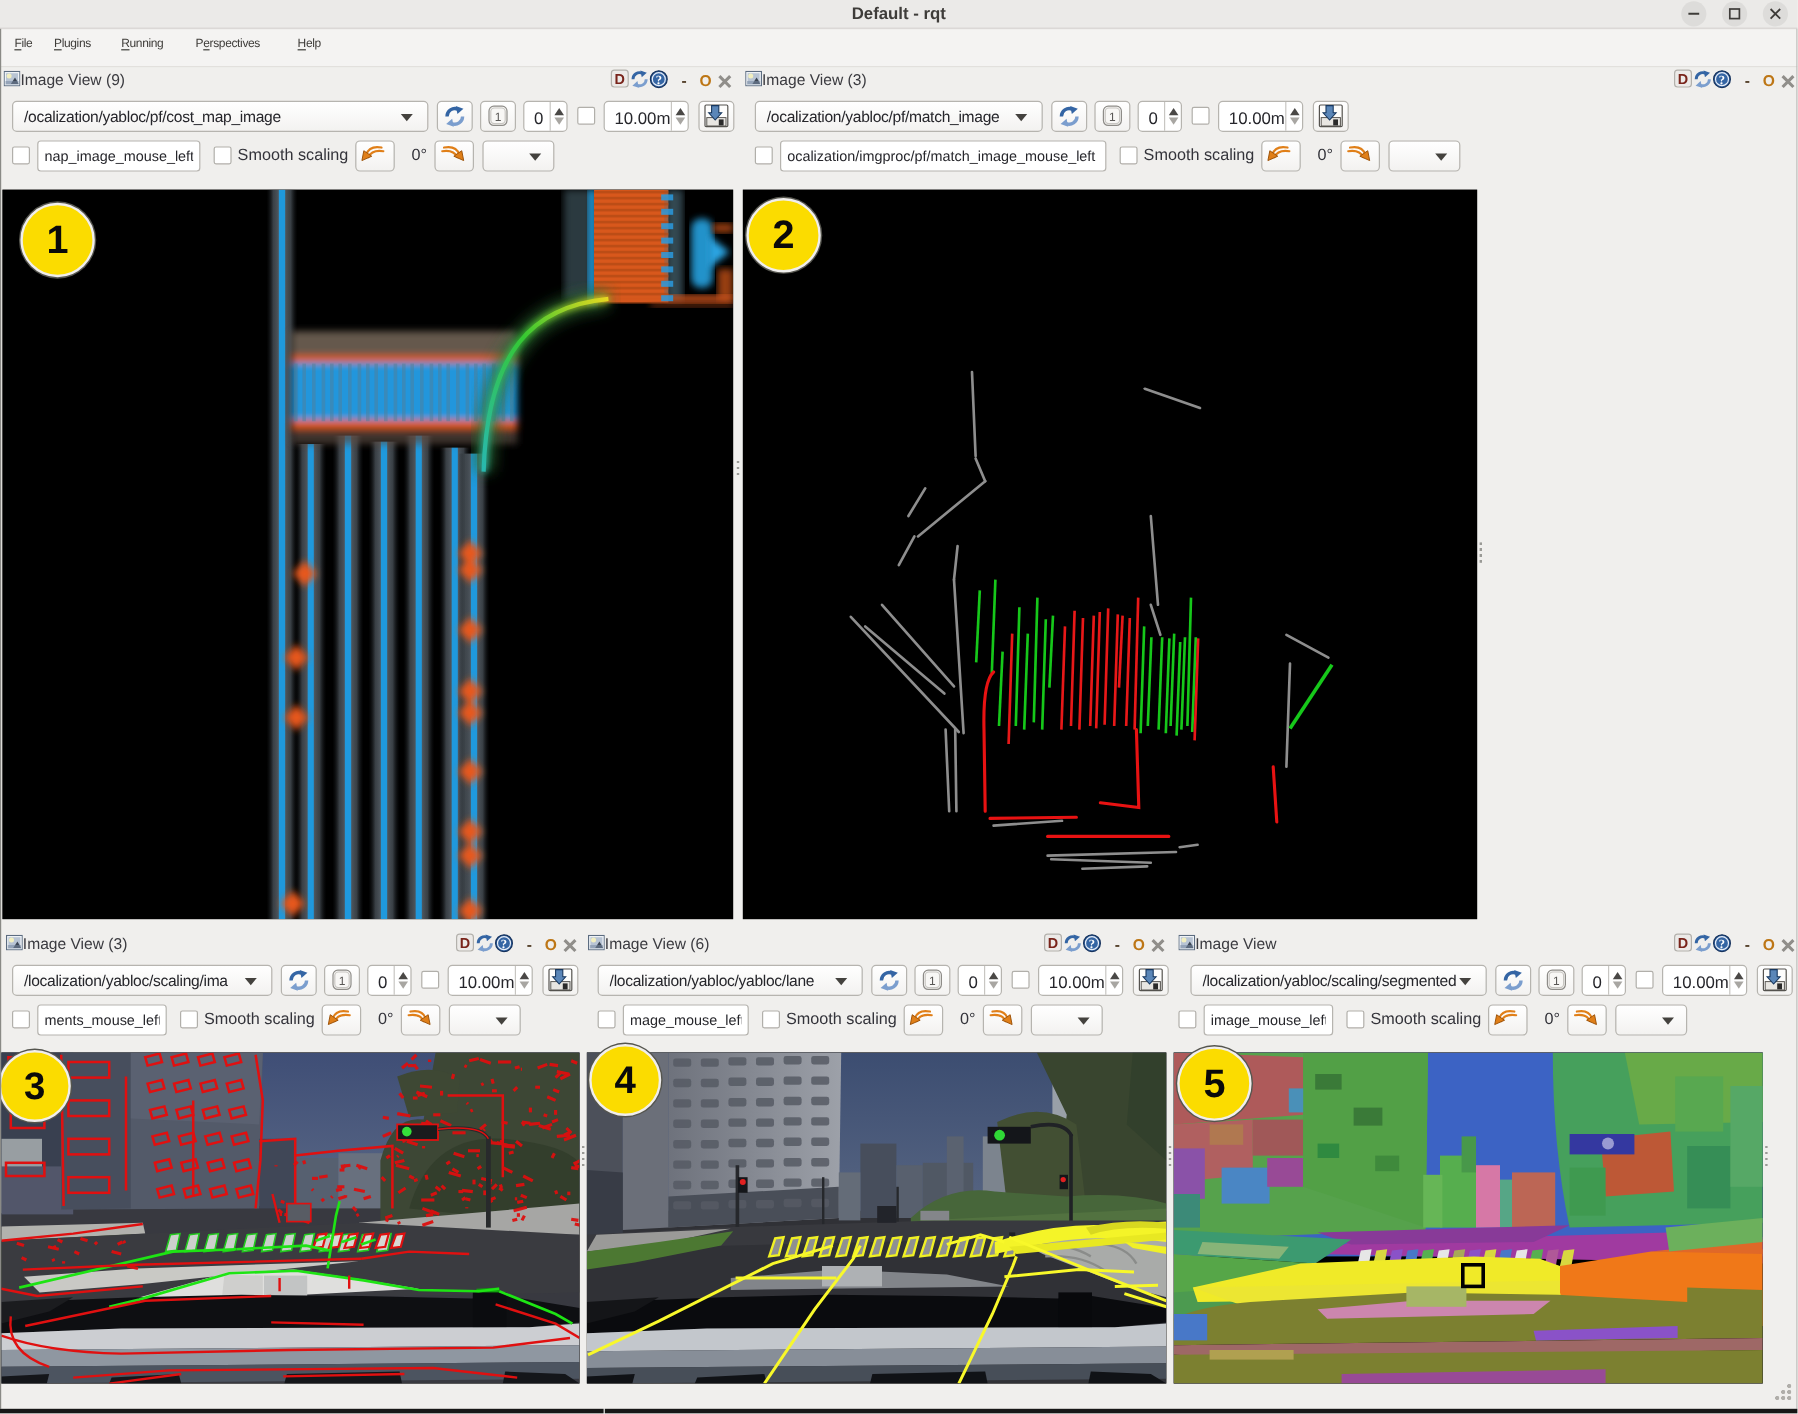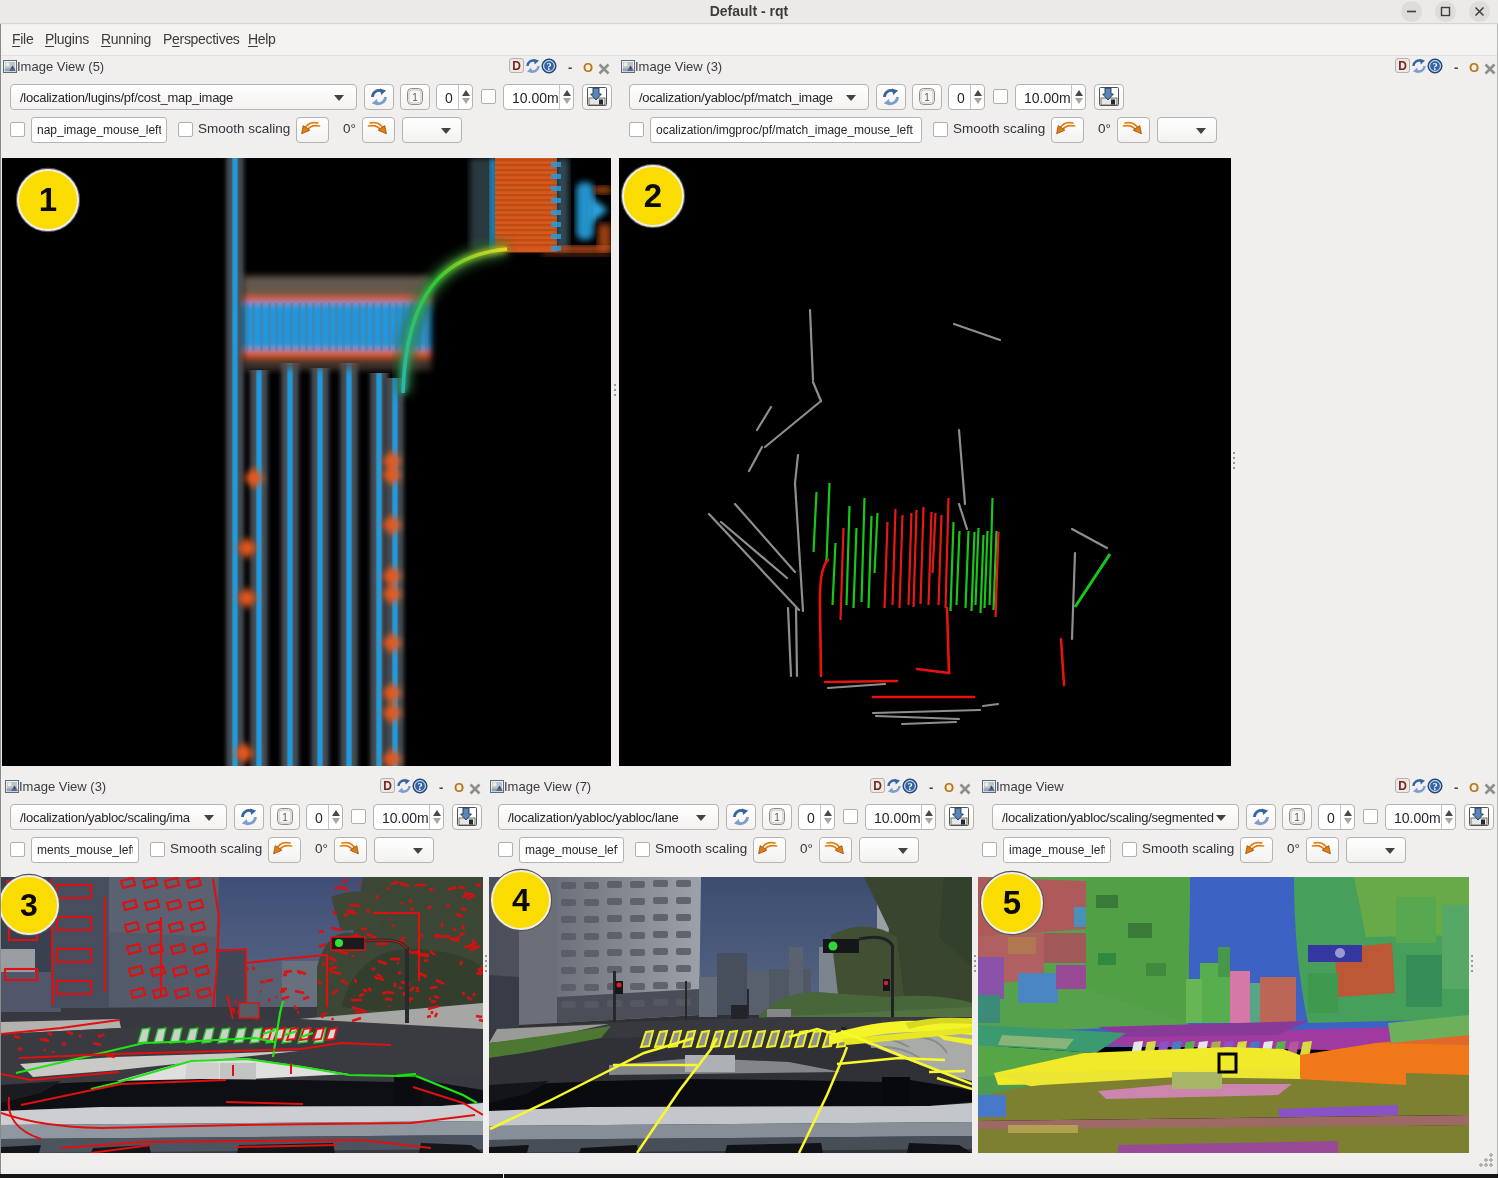--- a/index.html
+++ b/index.html
@@ -1,21 +1,21 @@
 <!DOCTYPE html>
 <html><head><meta charset="utf-8"><style>
 * { margin:0; padding:0; box-sizing:border-box; }
 html,body { width:1498px; height:1178px; overflow:hidden; }
 body { font-family:"Liberation Sans", sans-serif; background:#f0efed; position:relative; color:#34343a; }
 .abs { position:absolute; }
 #titlebar { left:0; top:0; width:1498px; height:24px; background:#ebeae8; border-bottom:1px solid #d6d4d1; }
 #titletext { width:100%; text-align:center; top:3px; font-size:14px; font-weight:bold; color:#3e3c39; }
 .winbtn { top:1px; width:21px; height:21px; border-radius:50%; background:#dddcda; }
 #menubar { left:0; top:25px; width:1498px; height:31px; background:#f4f3f2; border-bottom:1px solid #e2e0dd; }
-.menuitem { font-size:14px; color:#3e3c39; letter-spacing:-0.3px; }
+.menuitem { font-size:10px; color:#3e3c39; letter-spacing:-0.3px; }
 .menuitem u { text-decoration-thickness:1px; text-underline-offset:2px; }
 .ptitle { font-size:13px; color:#3b3b40; }
 .combo, .btn, .field, .spin { background:linear-gradient(#ffffff,#f3f2f0); border:1px solid #b6b4af; border-radius:4px; position:absolute; }
 .combo { height:26px; font-size:13px; letter-spacing:-0.25px; color:#26262b; }
 .combo .ctext { position:absolute; left:9px; top:5px; right:22px; white-space:nowrap; overflow:hidden; }
 .carrow { position:absolute; top:10px; width:0; height:0; border-left:5px solid transparent; border-right:5px solid transparent; border-top:6px solid #44423e; }
 .btn { width:30px; height:26px; }
 .field { border-radius:3px; background:#fff; font-size:14px; color:#26262b; }
 .check { width:15px; height:15px; background:#fff; border:1px solid #b1afaa; border-radius:2px; position:absolute; }
 .lbl { font-size:13.5px; color:#33333a; }
@@ -50,21 +50,21 @@
 <div class="menuitem abs" style="left:248px; top:31px;"><u>H</u>elp</div>
 
 <div class="abs" style="left:3px; top:59px; width:14px; height:13px;">
 <svg width="14" height="13">
       <rect x="0.5" y="0.5" width="13" height="12" fill="#b8c4d4" stroke="#5c6c80"></rect>
       <rect x="1.5" y="1.5" width="11" height="10" fill="none" stroke="#eef2f6"></rect>
       <circle cx="4.6" cy="4.4" r="2.1" fill="#f2efc0"></circle>
       <path d="M6 11 L9.5 5.5 L11 8 L12.5 11 Z" fill="#3c4654"></path>
       <rect x="1.5" y="8.5" width="11" height="3" fill="#7688a0" opacity="0.55"></rect>
     </svg></div>
-<div class="abs ptitle" style="left:17px; top:59px;">Image View (5)</div>
+<div class="abs ptitle" style="left:17px; top:59px;">Image View (9)</div>
 <div class="abs dbtn" style="left:509px; top:58px;">D</div>
 <div class="abs" style="left:525px; top:58px; width:16px; height:16px;">
 <svg width="16" height="16" viewBox="0 0 16 16">
       <path d="M2.5 8 A5.5 5.5 0 0 1 10 2.9" fill="none" stroke="#3465a4" stroke-width="2.4"></path>
       <path d="M8.6 0.8 L14 2.6 L9.8 6.4 Z" fill="#3465a4"></path>
       <path d="M13.5 8 A5.5 5.5 0 0 1 6 13.1" fill="none" stroke="#7b9ece" stroke-width="2.4"></path>
       <path d="M7.4 15.2 L2 13.4 L6.2 9.6 Z" fill="#7b9ece"></path>
     </svg></div>
 <div class="abs" style="left:541px; top:58px; width:16px; height:16px;">
 <svg width="16" height="16">
@@ -72,21 +72,21 @@
       <circle cx="8" cy="8" r="5.4" fill="none" stroke="#e8eef8" stroke-width="1"></circle>
       <text x="8" y="11.6" font-family="Liberation Serif" font-size="10.5" font-weight="bold" fill="#fff" text-anchor="middle">?</text>
     </svg></div>
 <div class="abs mini" style="left:568px; top:60px; color:#54402a;">-</div>
 <div class="abs" style="left:583px; top:60px; color:#bd7615; font-size:13px; font-weight:bold; font-family:'Liberation Sans';">O</div>
 <div class="abs" style="left:598px; top:61px; width:12px; height:12px;">
 <svg width="12" height="12">
       <path d="M1.5 1.5 L10.5 10.5 M10.5 1.5 L1.5 10.5" stroke="#908e8a" stroke-width="2.6"></path>
     </svg></div>
 <div class="abs combo" style="left:10px; top:84px; width:347px;">
-    <span class="ctext">/localization/lugins/pf/cost_map_image</span>
+    <span class="ctext">/ocalization/yabloc/pf/cost_map_image</span>
     <span class="carrow" style="right:12px;"></span>
   </div>
 <div class="abs btn" style="left:364px; top:84px;">
 <svg width="28" height="24" style="position:absolute;left:0;top:0">
       <g transform="translate(14,12)">
         <path d="M-6.5 0 A6.5 6.5 0 0 1 2.5 -6" fill="none" stroke="#3465a4" stroke-width="2.8"></path>
         <path d="M0.8 -8.6 L7.2 -6.4 L2.2 -1.9 Z" fill="#3465a4"></path>
         <path d="M6.5 0 A6.5 6.5 0 0 1 -2.5 6" fill="none" stroke="#7b9ece" stroke-width="2.8"></path>
         <path d="M-0.8 8.6 L-7.2 6.4 L-2.2 1.9 Z" fill="#7b9ece"></path>
       </g>
@@ -347,21 +347,21 @@
     <span class="carrow" style="right:10px;"></span>
   </div>
 <div class="abs" style="left:490px; top:779px; width:14px; height:13px;">
 <svg width="14" height="13">
       <rect x="0.5" y="0.5" width="13" height="12" fill="#b8c4d4" stroke="#5c6c80"></rect>
       <rect x="1.5" y="1.5" width="11" height="10" fill="none" stroke="#eef2f6"></rect>
       <circle cx="4.6" cy="4.4" r="2.1" fill="#f2efc0"></circle>
       <path d="M6 11 L9.5 5.5 L11 8 L12.5 11 Z" fill="#3c4654"></path>
       <rect x="1.5" y="8.5" width="11" height="3" fill="#7688a0" opacity="0.55"></rect>
     </svg></div>
-<div class="abs ptitle" style="left:504px; top:779px;">Image View (7)</div>
+<div class="abs ptitle" style="left:504px; top:779px;">Image View (6)</div>
 <div class="abs dbtn" style="left:870px; top:778px;">D</div>
 <div class="abs" style="left:886px; top:778px; width:16px; height:16px;">
 <svg width="16" height="16" viewBox="0 0 16 16">
       <path d="M2.5 8 A5.5 5.5 0 0 1 10 2.9" fill="none" stroke="#3465a4" stroke-width="2.4"></path>
       <path d="M8.6 0.8 L14 2.6 L9.8 6.4 Z" fill="#3465a4"></path>
       <path d="M13.5 8 A5.5 5.5 0 0 1 6 13.1" fill="none" stroke="#7b9ece" stroke-width="2.4"></path>
       <path d="M7.4 15.2 L2 13.4 L6.2 9.6 Z" fill="#7b9ece"></path>
     </svg></div>
 <div class="abs" style="left:902px; top:778px; width:16px; height:16px;">
 <svg width="16" height="16">

